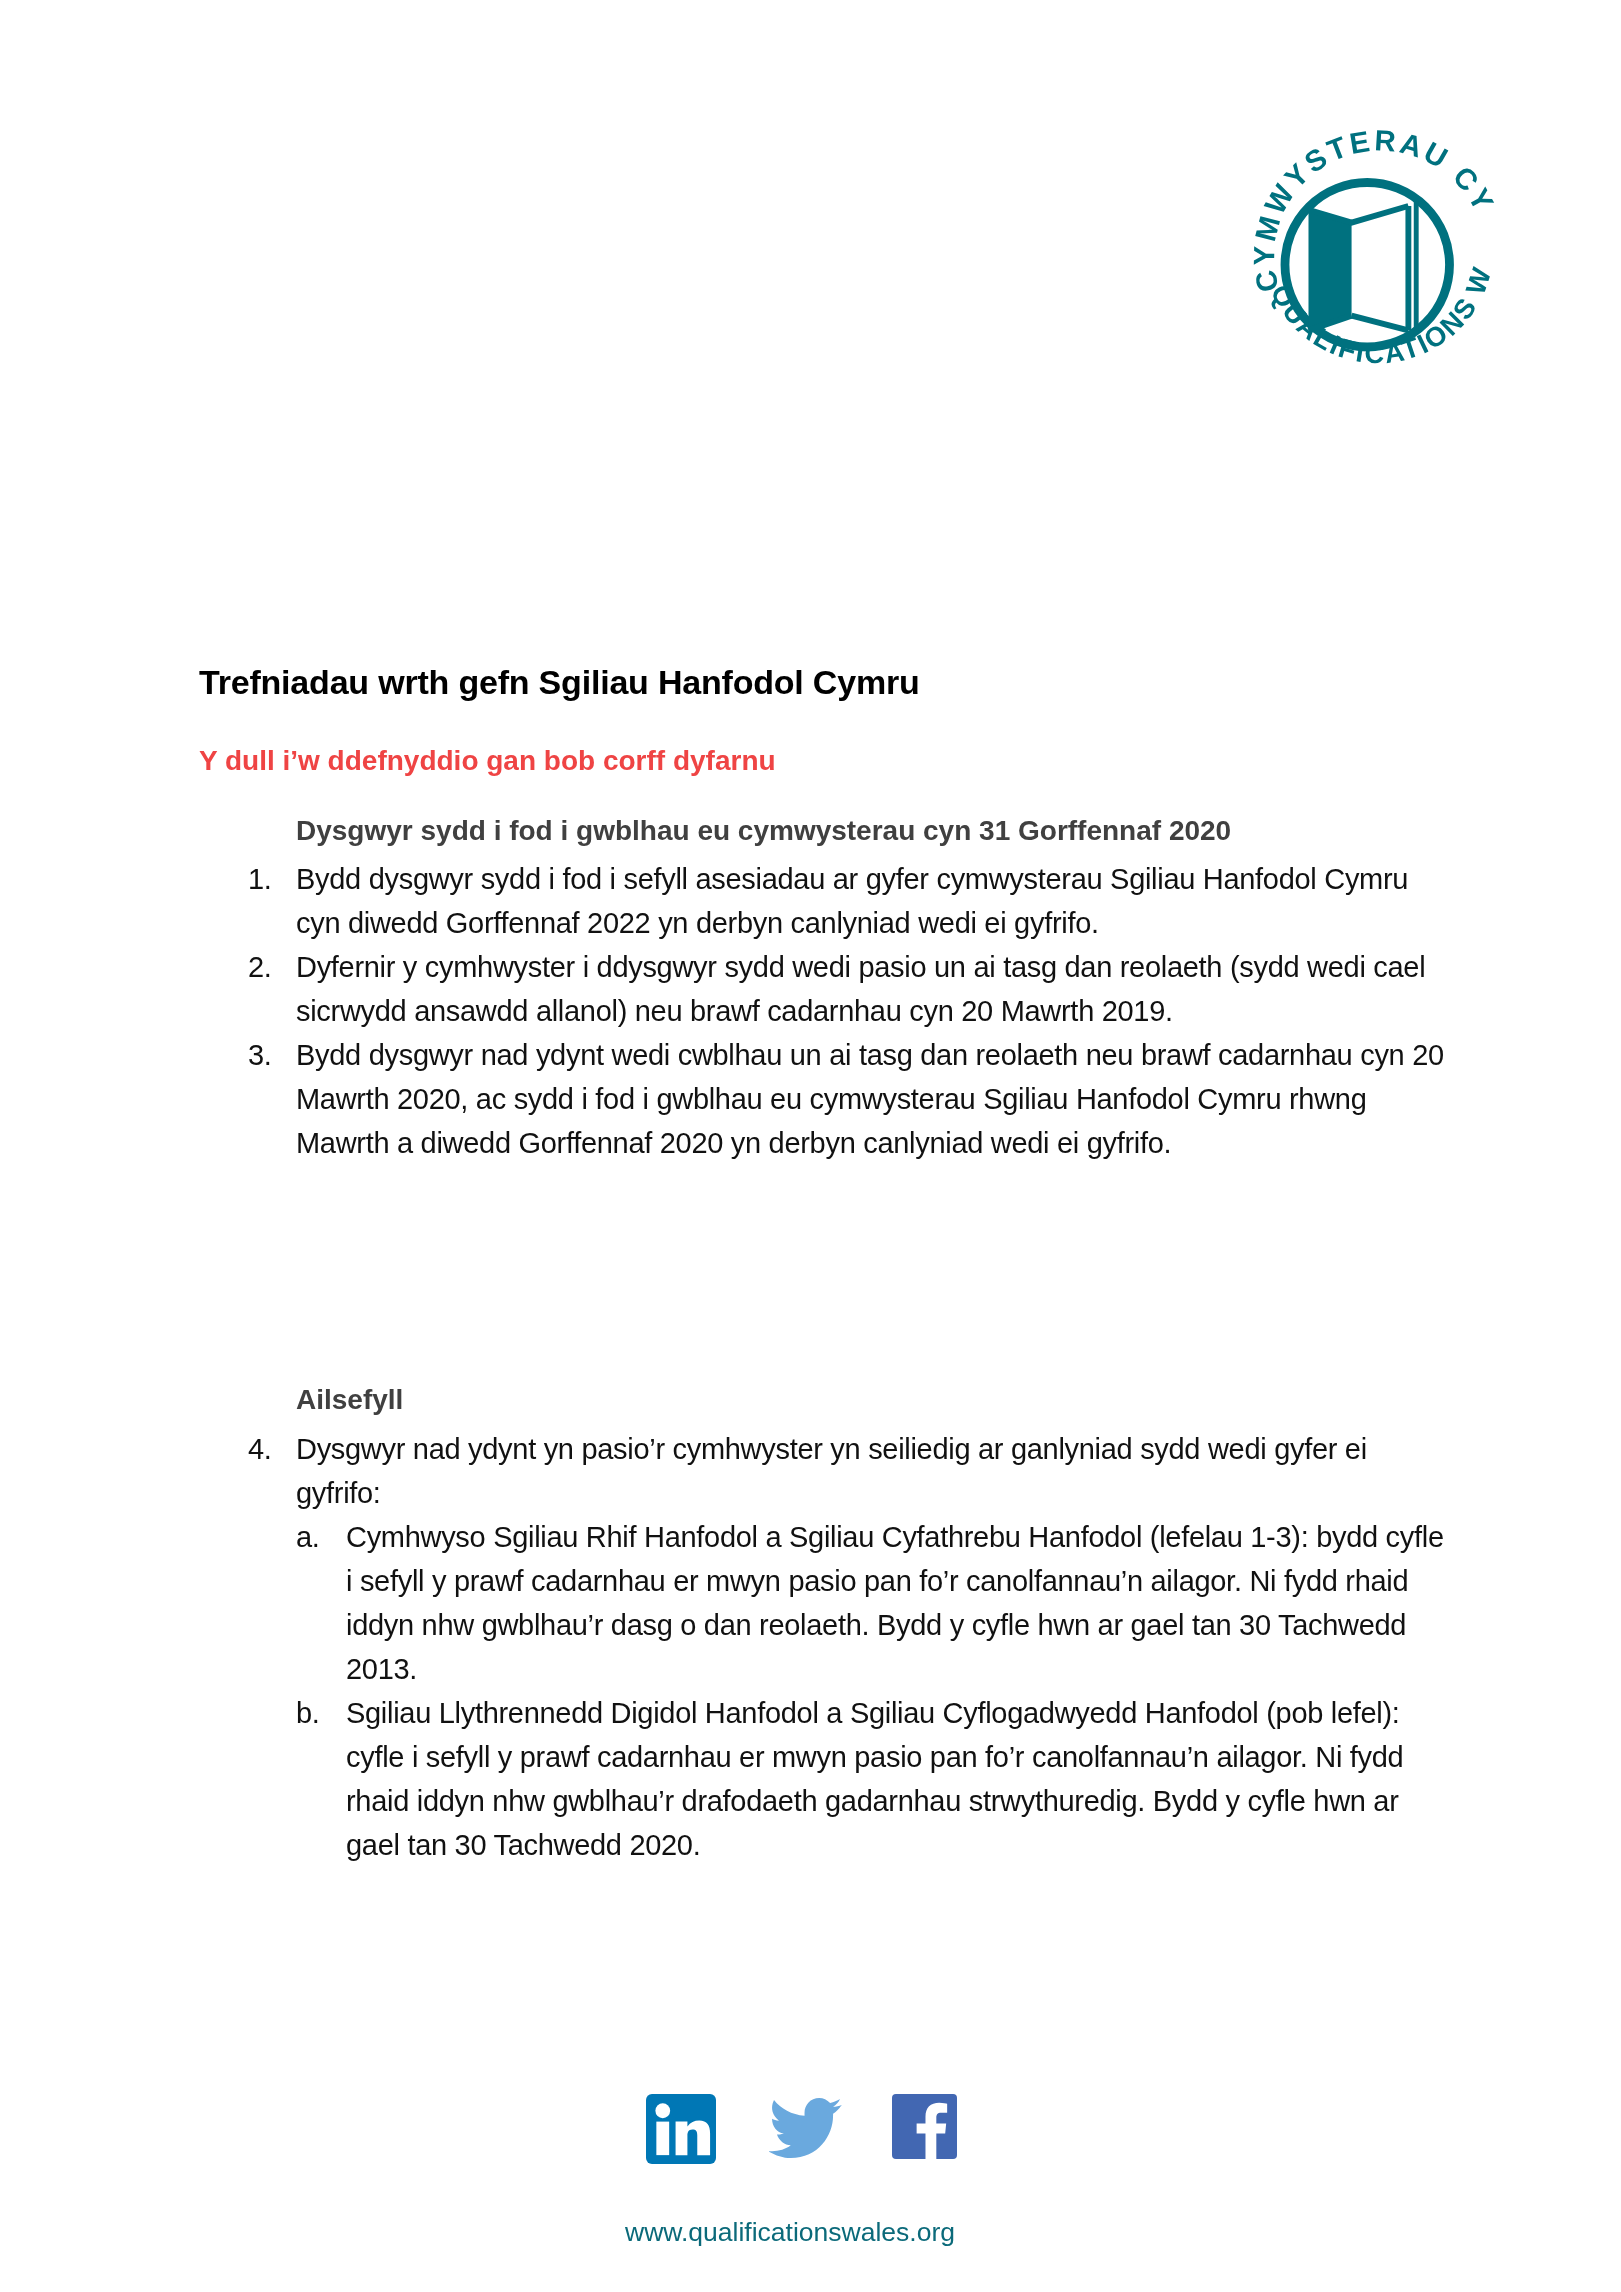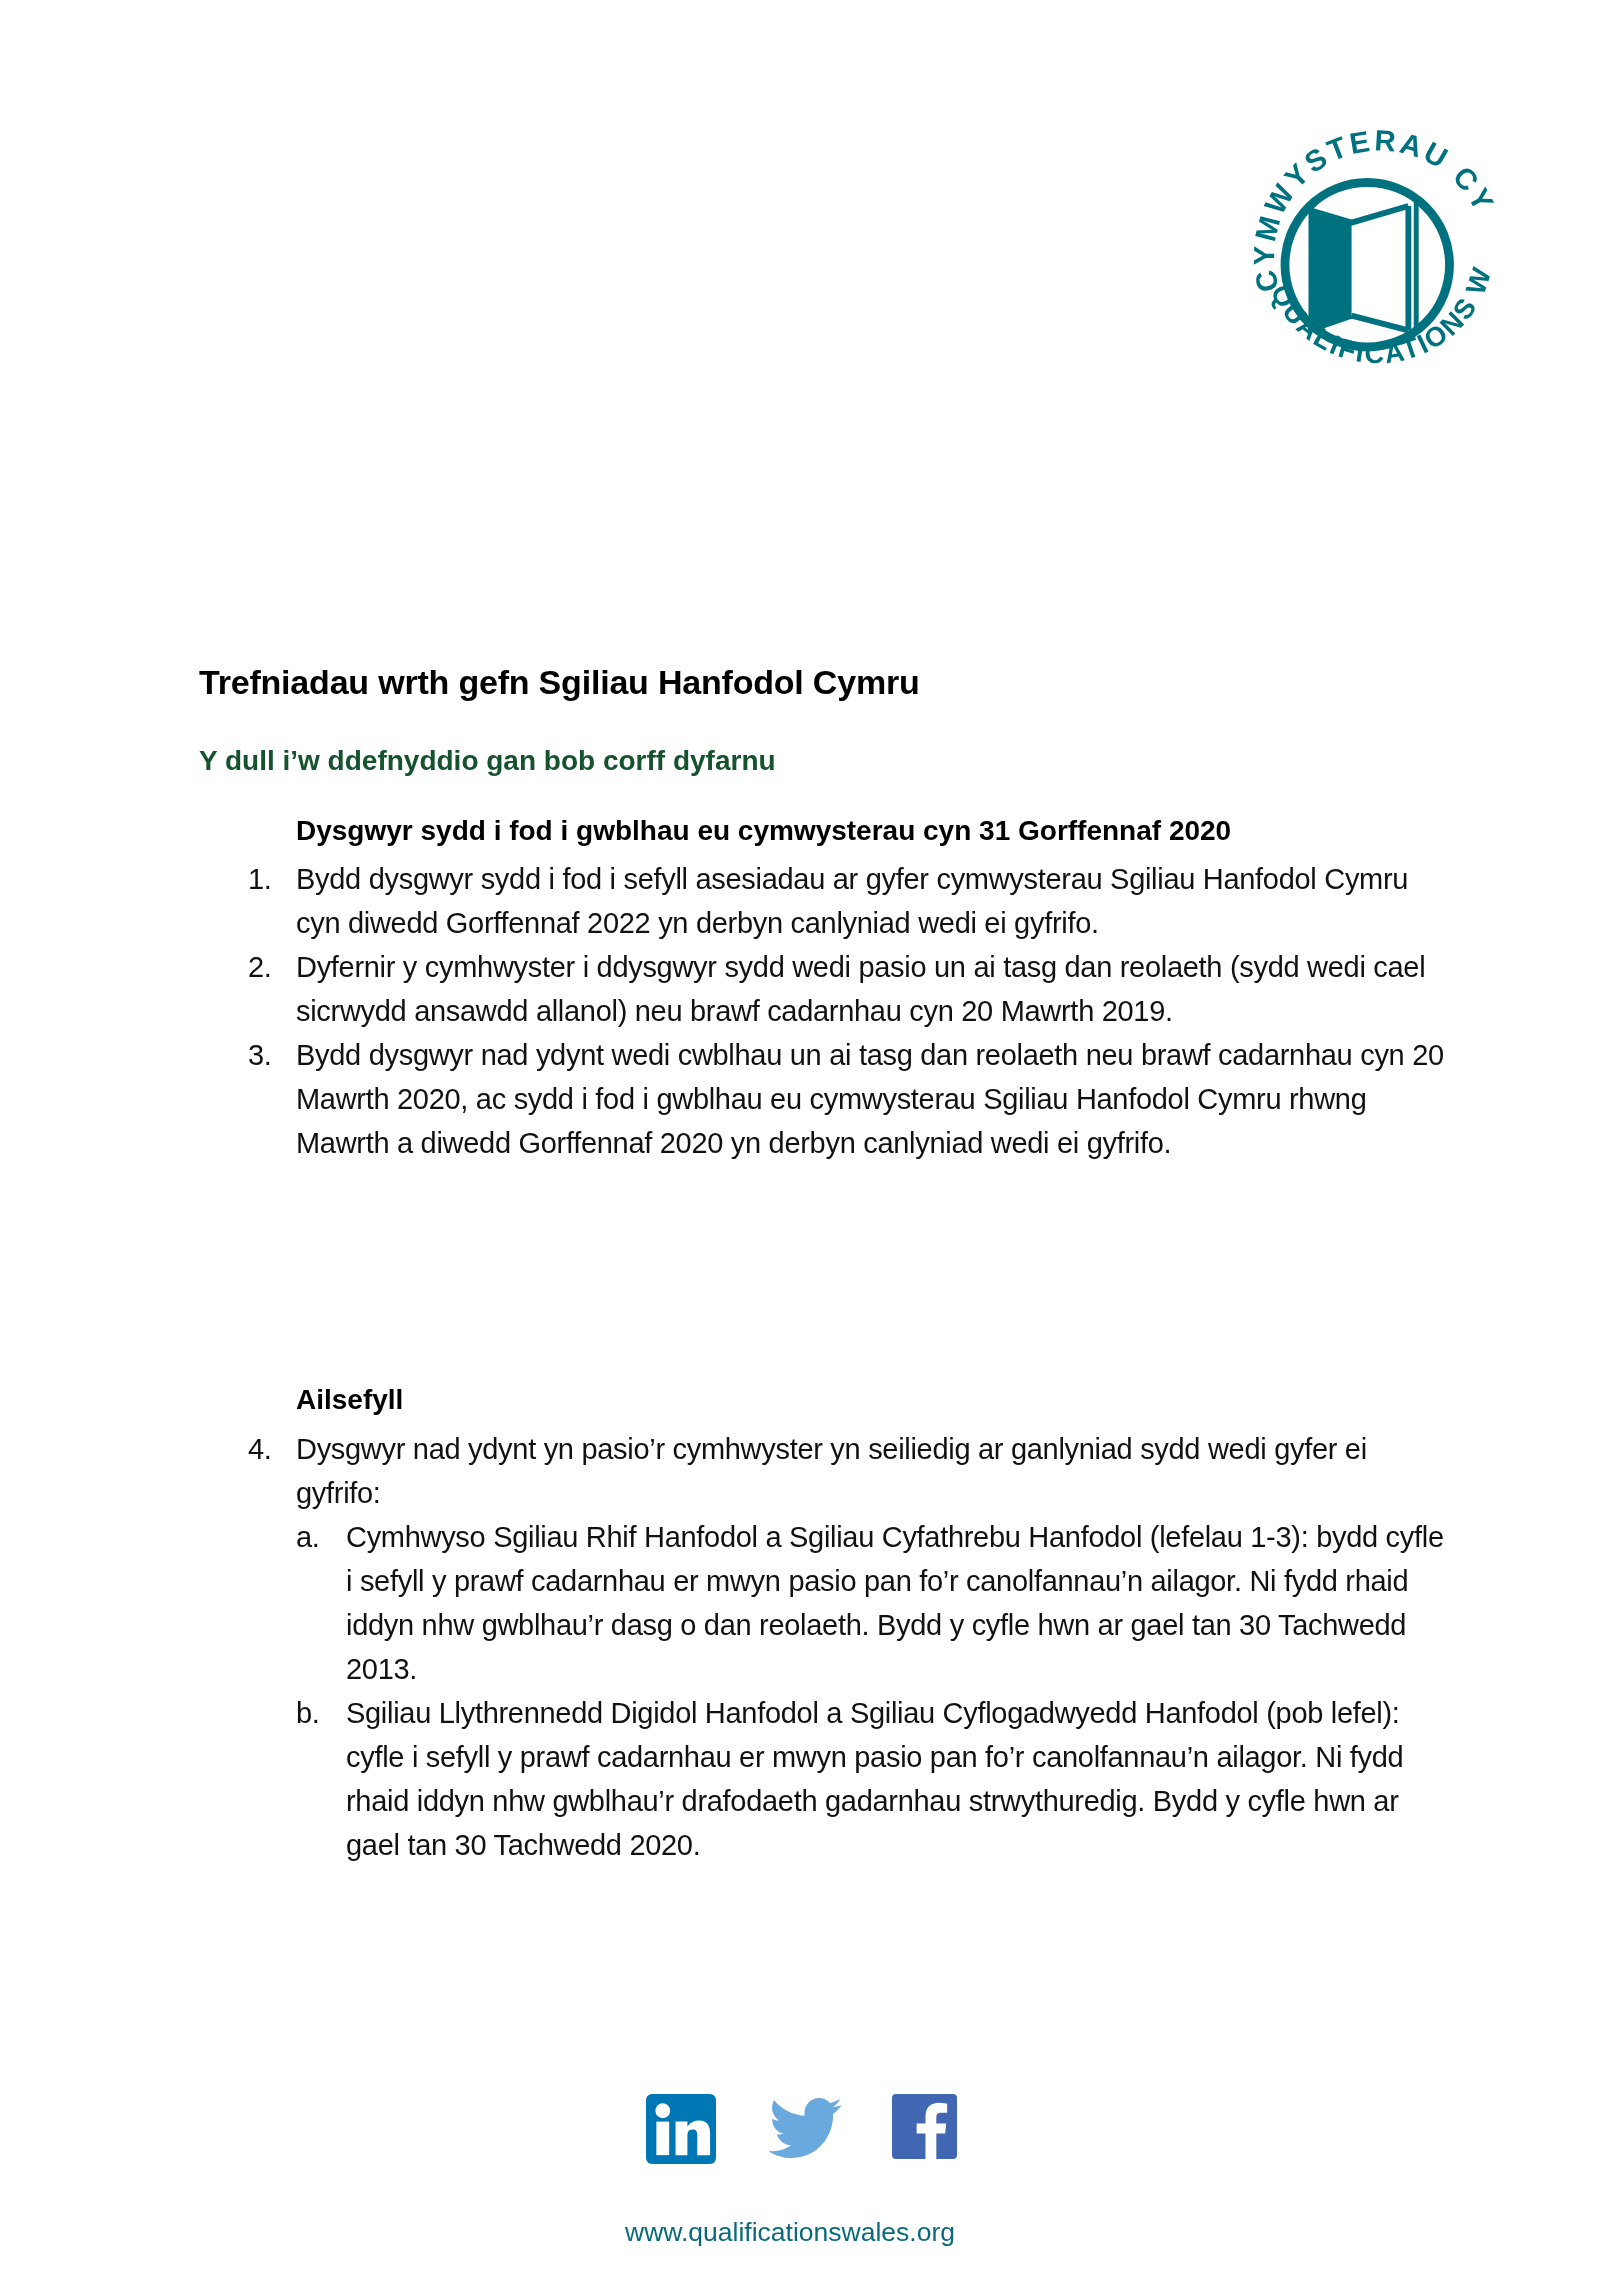--- a/index.html
+++ b/index.html
@@ -2,23 +2,23 @@
 <html><head>
 <meta charset="utf-8">
 <style>
   * { box-sizing: border-box; margin: 0; padding: 0; }
   html, body { width: 1621px; height: 2293px; background: #ffffff; }
   body { position: relative; font-family: "Liberation Sans", "DejaVu Sans", sans-serif; color: #000; overflow: hidden; }
 
   .logo { position: absolute; left: 1237px; top: 110px; width: 284px; height: 284px; }
 
   .title { position: absolute; left: 199px; top: 663px; font-size: 34px; font-weight: bold; color: #000000; letter-spacing: -0.2px; white-space: nowrap; }
-  .subtitle { position: absolute; left: 199px; top: 745px; font-size: 28px; font-weight: bold; color: #14532d; white-space: nowrap; }
+  .subtitle { position: absolute; left: 199px; top: 745px; font-size: 28px; font-weight: bold; color: #ef4444; white-space: nowrap; }
 
-  .section-heading { position: absolute; left: 296px; font-size: 28px; font-weight: bold; color: #000000; white-space: nowrap; }
+  .section-heading { position: absolute; left: 296px; font-size: 28px; font-weight: bold; color: #404040; white-space: nowrap; }
   .sh1 { top: 815px; }
   .sh2 { top: 1384px; }
 
   .list { position: absolute; left: 248px; width: 1206px; font-size: 29px; line-height: 44px; color: #111; letter-spacing: -0.3px; }
   .list1 { top: 857px; }
   .list2 { top: 1427px; }
   .item { display: flex; }
   .num { width: 48px; flex: 0 0 48px; }
   .txt { flex: 1; }
   .sublist { margin-left: 48px; }

